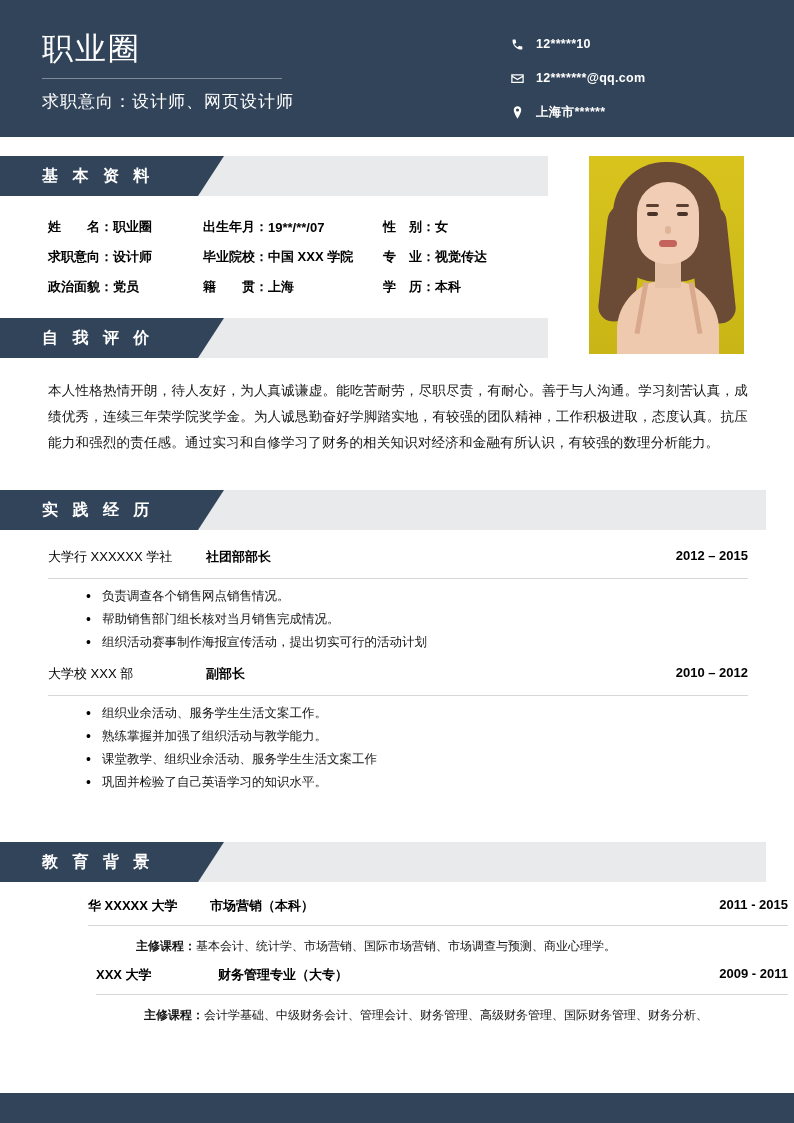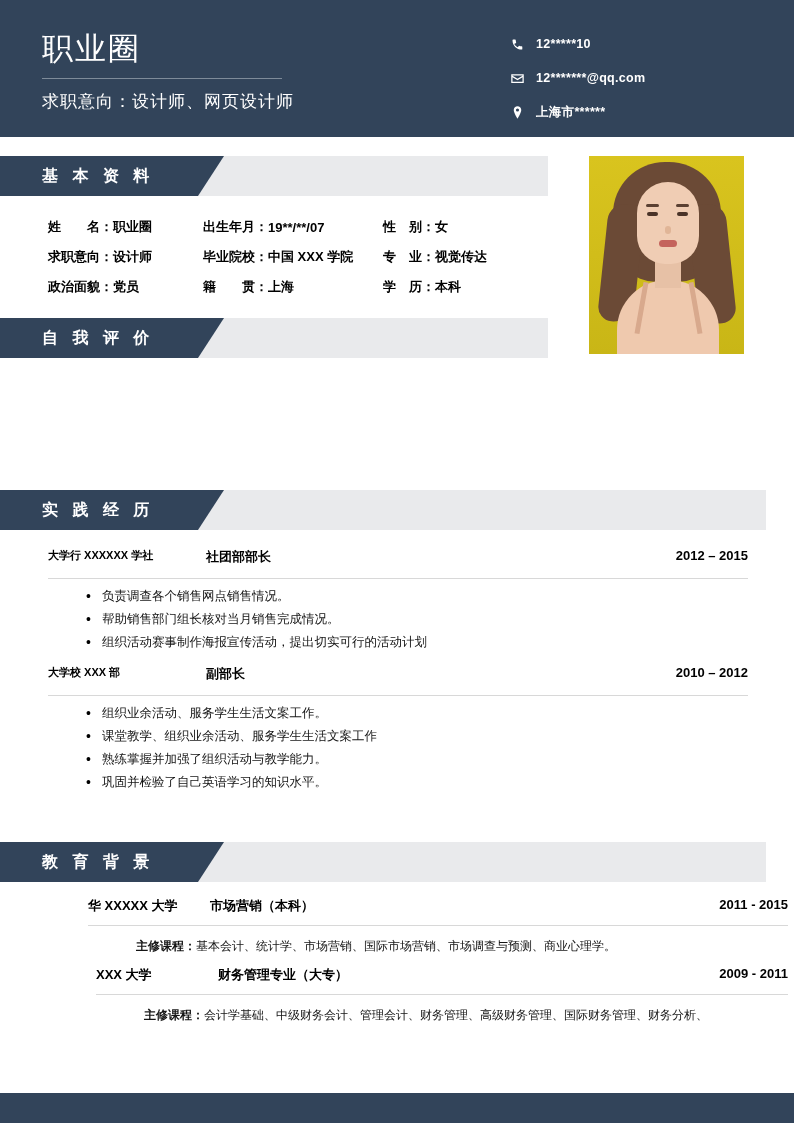--- a/index.html
+++ b/index.html
@@ -255,22 +255,22 @@
   .exp-block { position: absolute; left: 0; width: 794px; }
   .exp-head {
     position: relative;
     height: 26px;
     margin-left: 48px;
     margin-right: 46px;
   }
   .exp-title {
     position: absolute;
     left: 0; top: 0;
-    font-size: 11px;
-    font-weight: bold;
+    font-size: 13px;
+    font-weight: normal;
     color: #000;
   }
   .exp-role {
     position: absolute;
     left: 158px; top: 0;
     font-size: 13px;
     font-weight: bold;
     color: #000;
   }
   .exp-date {
@@ -454,20 +454,21 @@
     </div>
   </div>
 
   <div class="sec" style="top:318px;">
     <div class="bg-light"></div>
     <div class="tab"></div>
     <div class="tab-tri"></div>
     <div class="sec-label">自 我 评 价</div>
   </div>
 
+  <div class="selfeval">本人性格热情开朗，待人友好，为人真诚谦虚。能吃苦耐劳，尽职尽责，有耐心。善于与人沟通。学习刻苦认真，成绩优秀，连续三年荣学院奖学金。为人诚恳勤奋好学脚踏实地，有较强的团队精神，工作积极进取，态度认真。抗压能力和强烈的责任感。通过实习和自修学习了财务的相关知识对经济和金融有所认识，有较强的数理分析能力。</div>
 
   <div class="sec" style="top:490px;">
     <div class="bg-light wide"></div>
     <div class="tab"></div>
     <div class="tab-tri"></div>
     <div class="sec-label">实 践 经 历</div>
   </div>
 
   <div class="exp-block" style="top:548px;">
     <div class="exp-head">
@@ -485,22 +486,22 @@
 
   <div class="exp-block" style="top:665px;">
     <div class="exp-head">
       <span class="exp-title">大学校 XXX 部</span>
       <span class="exp-role">副部长</span>
       <span class="exp-date">2010 – 2012</span>
     </div>
     <div class="exp-line"></div>
     <ul class="exp-list">
       <li>组织业余活动、服务学生生活文案工作。</li>
+      <li>熟练掌握并加强了组织活动与教学能力。</li>
       <li>课堂教学、组织业余活动、服务学生生活文案工作</li>
-      <li>熟练掌握并加强了组织活动与教学能力。</li>
       <li>巩固并检验了自己英语学习的知识水平。</li>
     </ul>
   </div>
 
   <div class="sec" style="top:842px;">
     <div class="bg-light wide"></div>
     <div class="tab"></div>
     <div class="tab-tri"></div>
     <div class="sec-label">教 育 背 景</div>
   </div>

